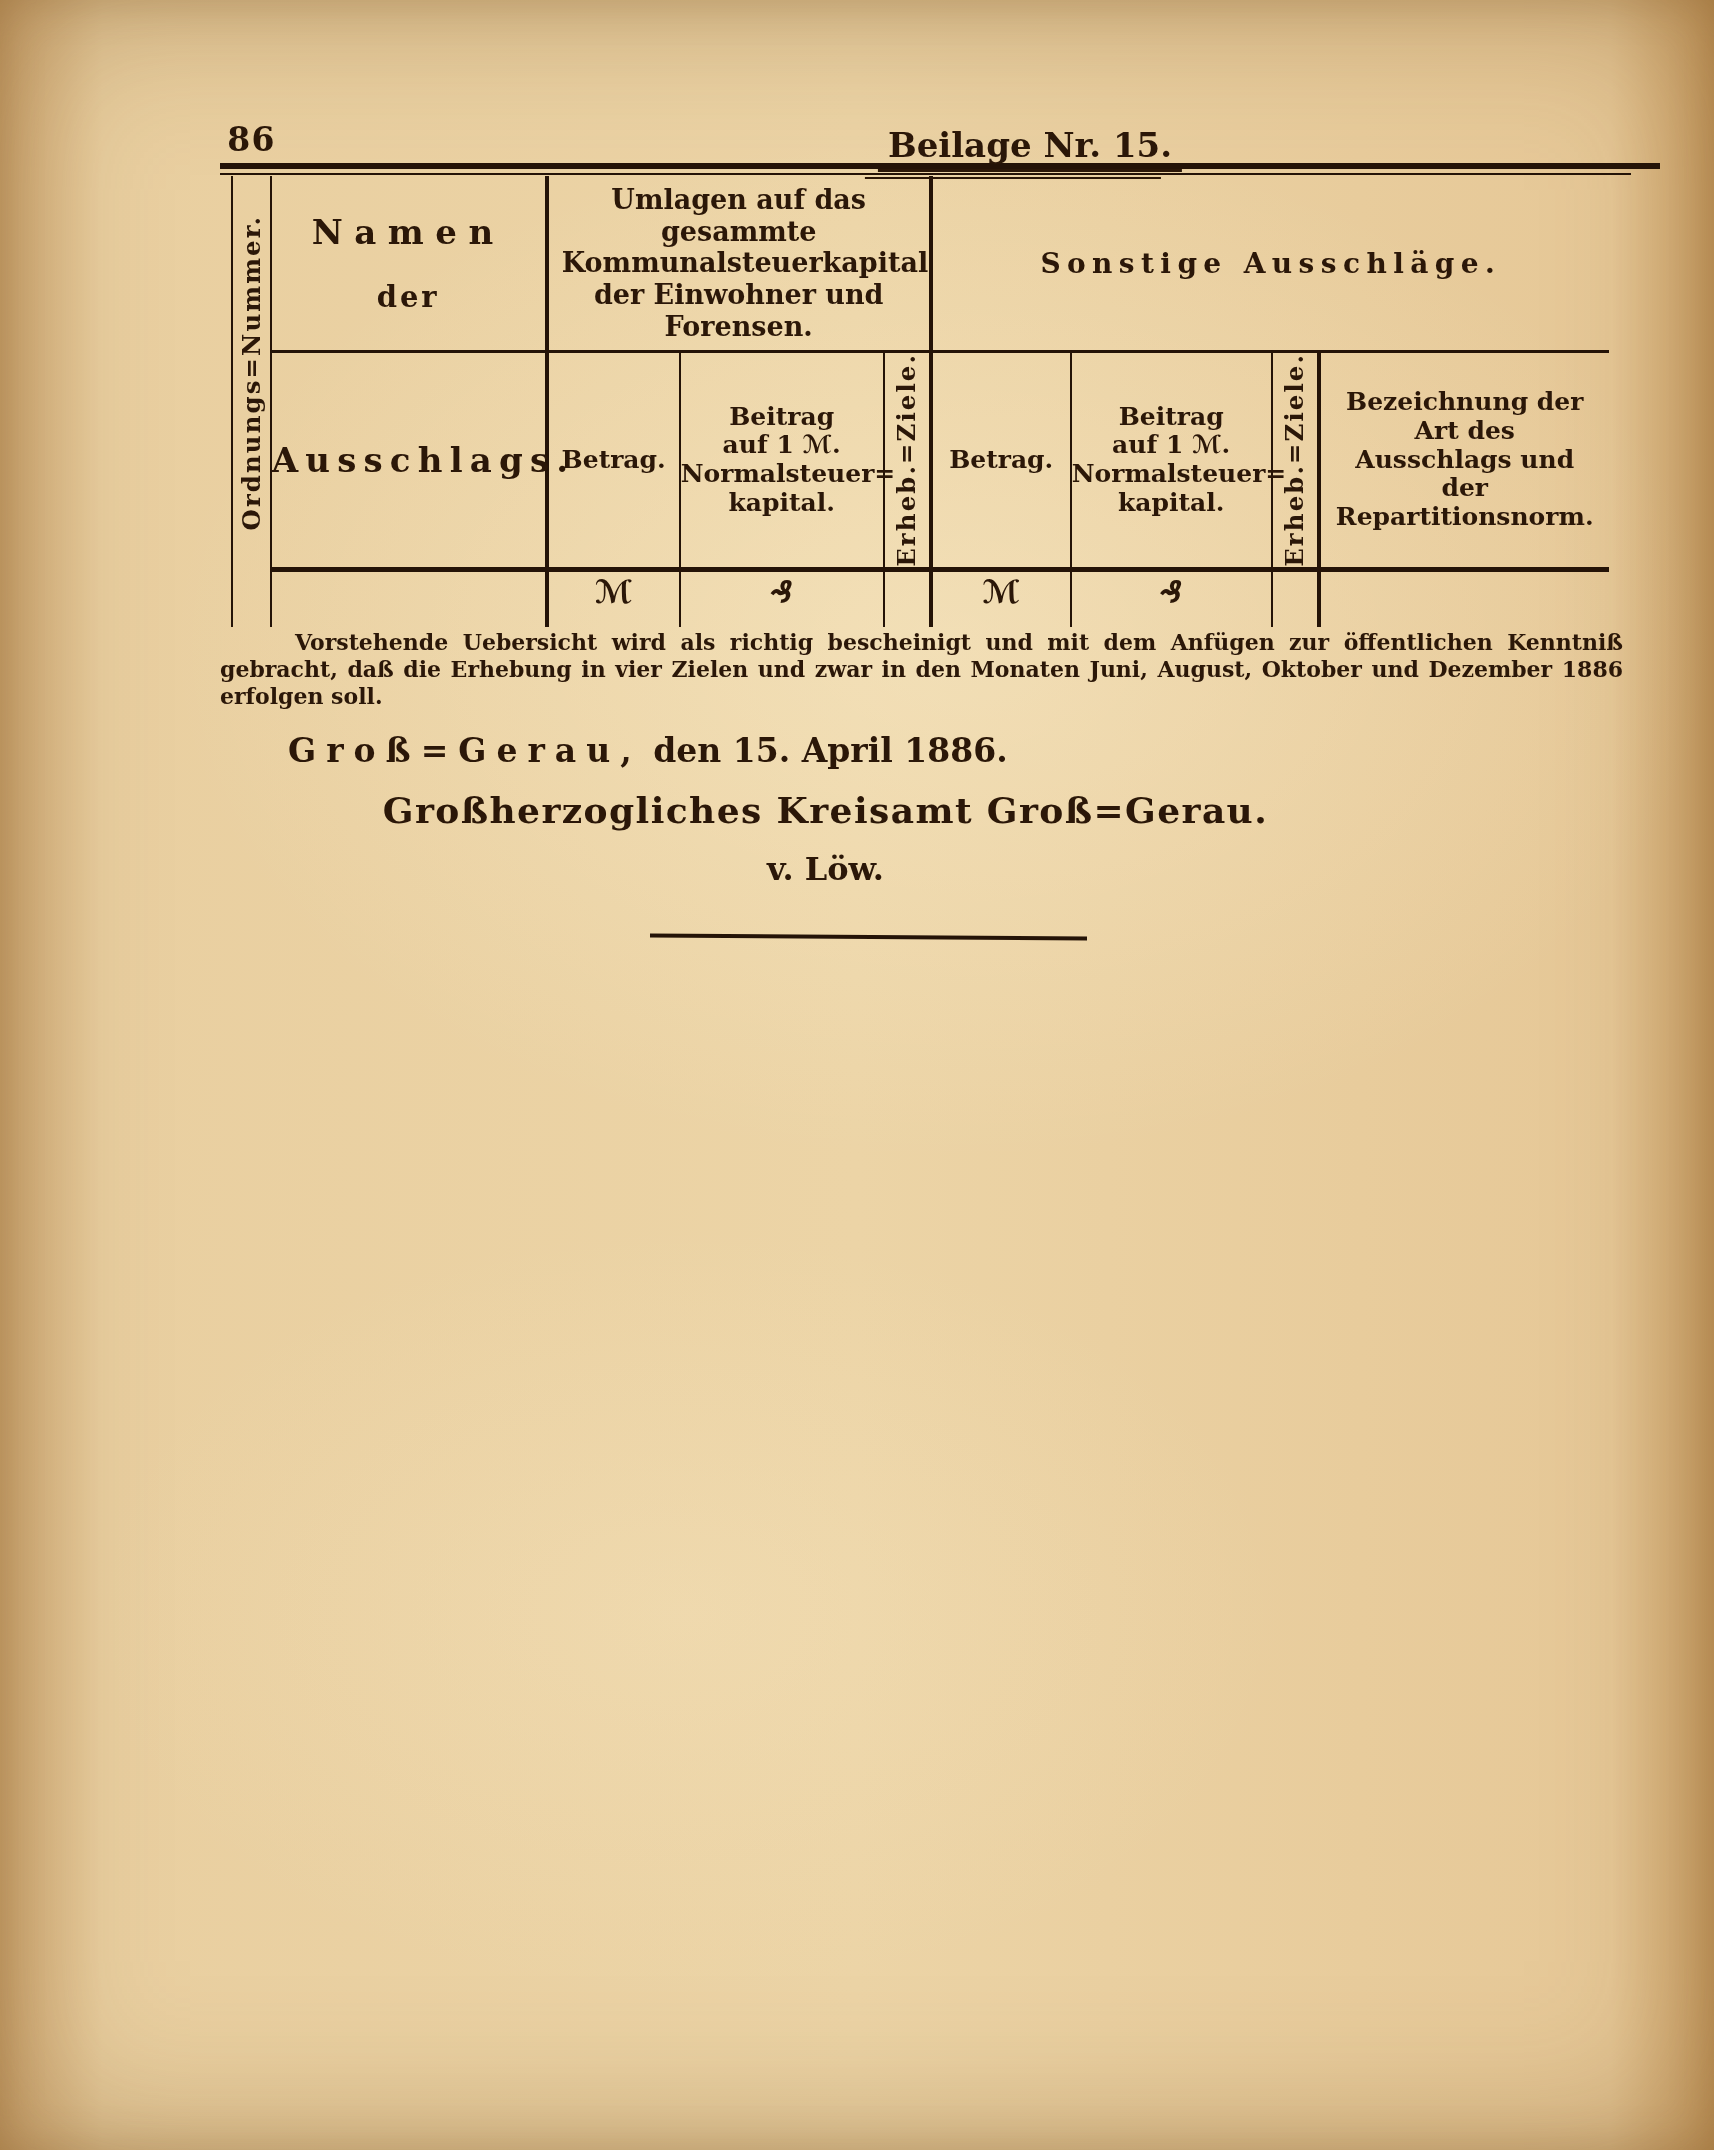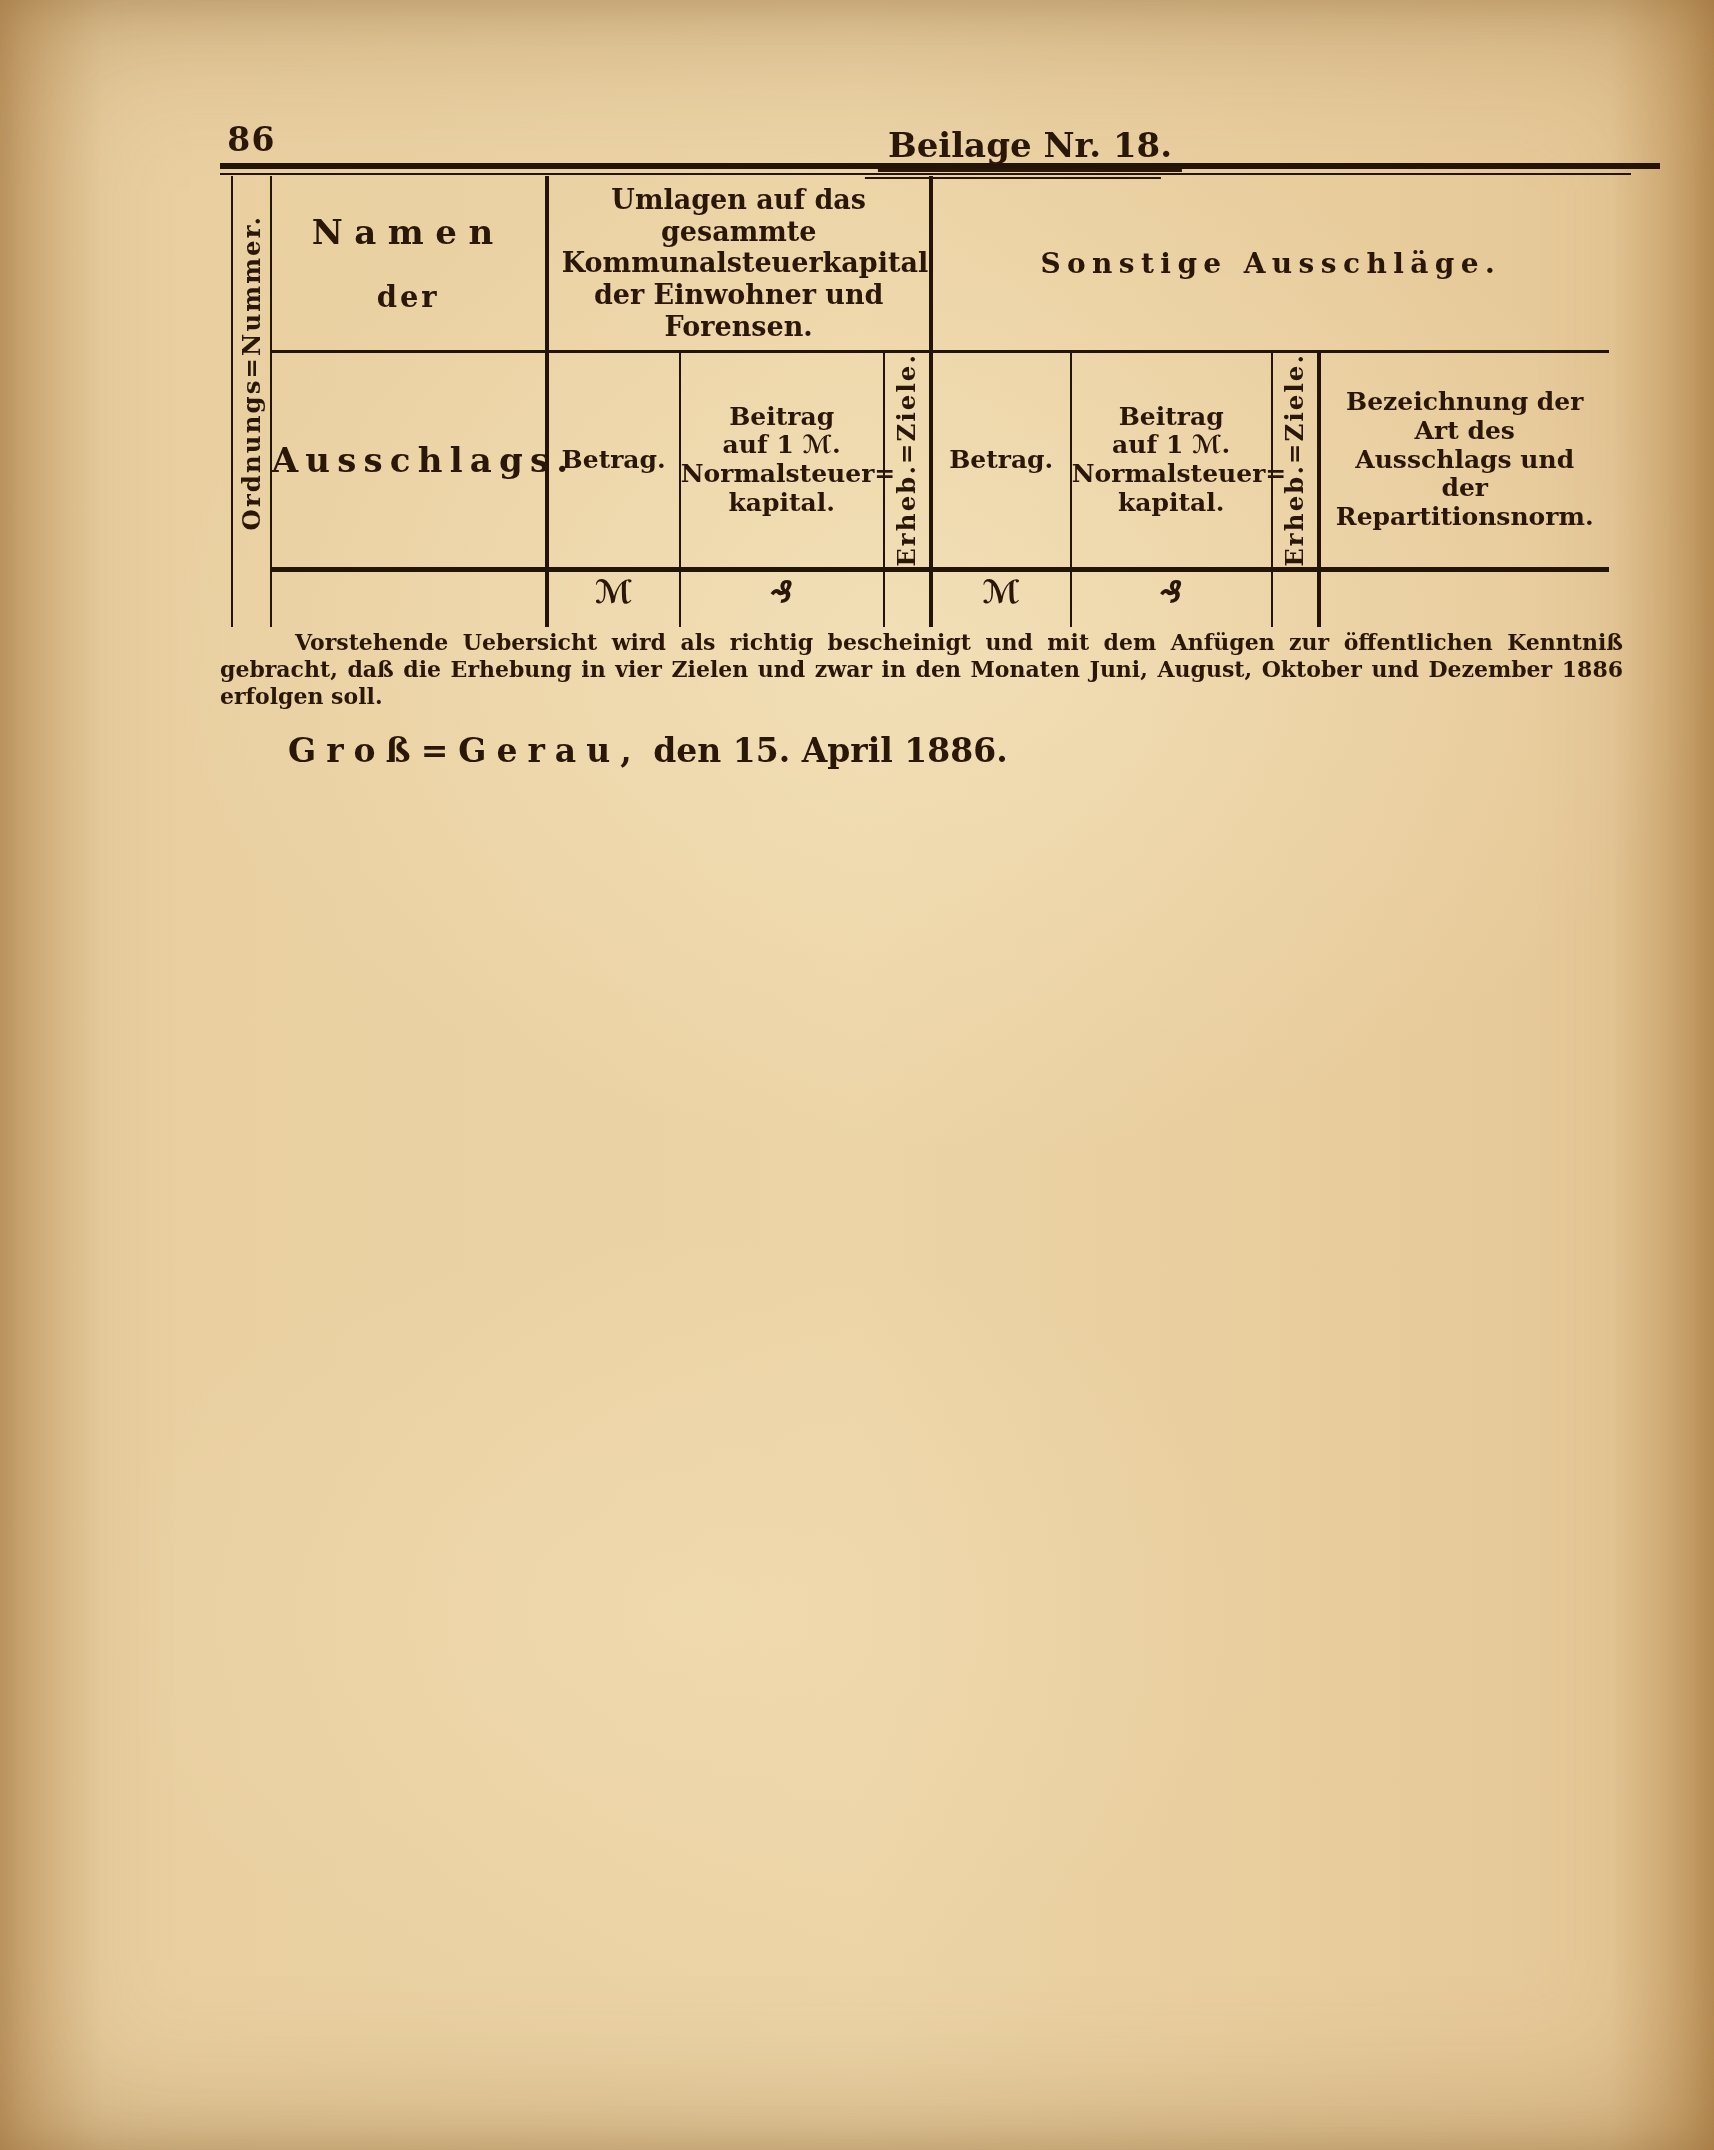--- a/index.html
+++ b/index.html
@@ -73,21 +73,21 @@
   .end-rule{width:437px;height:3.6px;background:#241307;margin:47px auto 0 auto;transform:translateX(43px) rotate(.4deg);}
 </style>
 </head>
 <body>
 <div class="vignette"></div>
 
 <div class="content">
 
   <div class="page-header">
     <div class="page-number">86</div>
-    <div class="page-title">Beilage Nr. 18.</div>
+    <div class="page-title">Beilage Nr. 15.</div>
   </div>
 
   <div class="top-rule">
     <div class="thick"></div>
     <div class="thin"></div>
   </div>
 
   <table class="assessment">
     <colgroup>
       <col class="c-ord">
@@ -157,15 +157,20 @@
     </tbody>
   </table>
 
   <p class="closing">Vorstehende Uebersicht wird als richtig bescheinigt und mit dem Anfügen zur öffentlichen Kenntniß gebracht, daß die Erhebung in vier Zielen und zwar in den Monaten Juni, August, Oktober und Dezember 1886 erfolgen soll.</p>
 
   <div class="dateline">
     <span class="city">Groß=Gerau,</span>
     <span>den 15. April 1886.</span>
   </div>
 
+  <div class="sig-block">
+    <div class="sig-org">Großherzogliches Kreisamt Groß=Gerau.</div>
+    <div class="sig-name">v. Löw.</div>
+    <div class="end-rule"></div>
+  </div>
 
 </div>
 
 
 </body></html>

